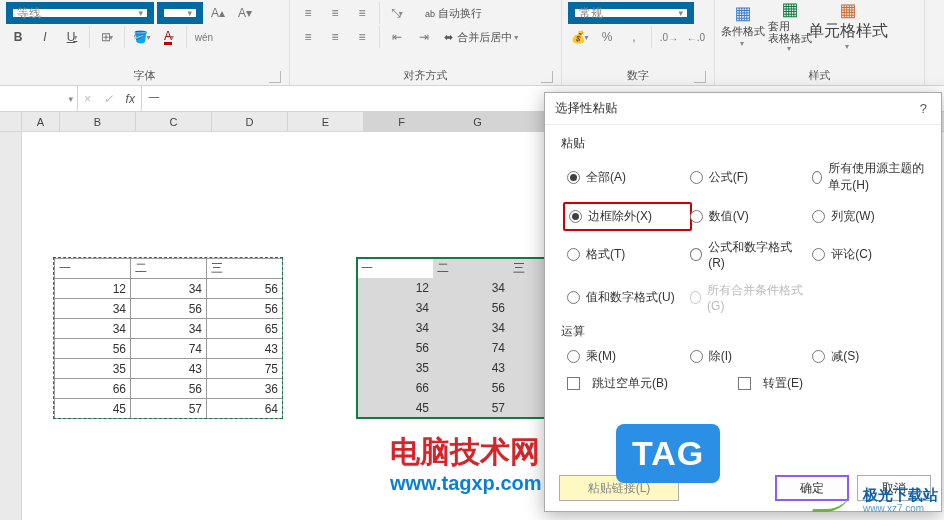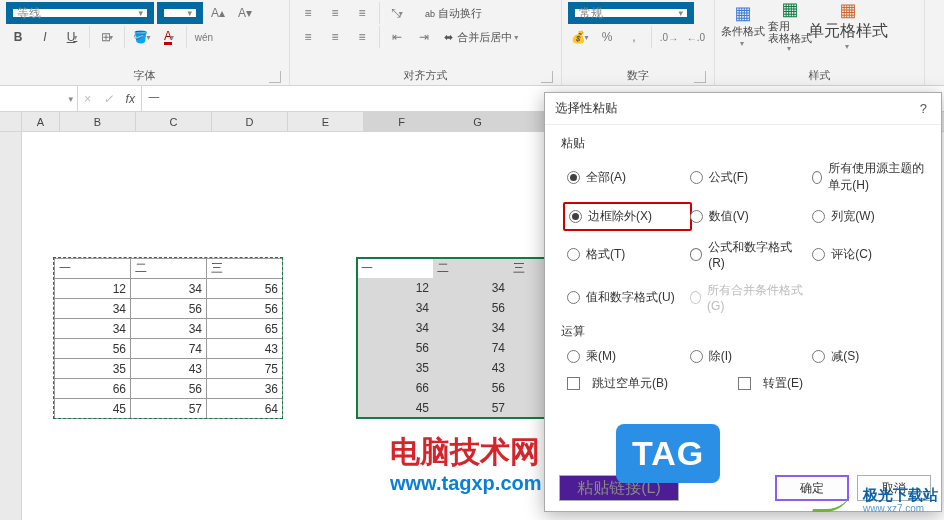--- a/index.html
+++ b/index.html
@@ -62,21 +62,21 @@
     .opt { display: flex; align-items: center; gap: 6px; font-size: 12px; color: #333; }
     .opt.disabled { color: #bbb; }
     .radio { width: 13px; height: 13px; border: 1px solid #777; border-radius: 50%; display: inline-flex; align-items: center; justify-content: center; background: #fff; }
     .opt.disabled .radio { border-color: #ccc; }
     .radio.checked::after { content: ""; width: 7px; height: 7px; background: #404040; border-radius: 50%; }
     .highlight { border: 2px solid #cc0000; padding: 4px 10px 4px 4px; border-radius: 2px; margin: -4px -10px -4px -4px; }
     .chk { width: 13px; height: 13px; border: 1px solid #777; display: inline-block; margin-right: 6px; vertical-align: middle; background: #fff; }
     .dlg-buttons { position: absolute; bottom: 10px; right: 10px; display: flex; gap: 8px; }
     .dlg-btn { min-width: 74px; height: 26px; border: 1px solid #adadad; background: #fdfdfd; font-size: 12px; display: inline-flex; align-items: center; justify-content: center; }
     .dlg-btn.primary { border: 2px solid #8b5cf6; }
-    .link-btn { position: absolute; bottom: 10px; left: 14px; height: 26px; min-width: 120px; border: 1px solid #adadad; background: #4c1d95; font-size: 16px; color: #888; display: inline-flex; align-items: center; justify-content: center; }
+    .link-btn { position: absolute; bottom: 10px; left: 14px; height: 26px; min-width: 120px; border: 1px solid #adadad; background: #fef9c3; font-size: 12px; color: #888; display: inline-flex; align-items: center; justify-content: center; }
 
     
     .wm-text { position: absolute; z-index: 90; font-weight: 700; font-family: Arial, sans-serif; }
     .wm-red { color: #d4252a; font-size: 30px; left: 390px; top: 432px; }
     .wm-blue { color: #0b7fd5; font-size: 20px; left: 390px; top: 472px; }
     .tag-badge { position: absolute; left: 616px; top: 424px; z-index: 91; background: #2b90e5; color: #fff; font-weight: 700; font-size: 34px; padding: 10px 16px; border-radius: 8px; letter-spacing: 1px; }
     .bottom-brand { position: absolute; right: 6px; bottom: 4px; z-index: 89; color: #0f62a9; font-size: 15px; display: flex; align-items: center; gap: 14px; }
     .brand-swoosh { width: 34px; height: 20px; border-bottom: 3px solid #67b931; border-radius: 0 0 24px 0; transform: skewX(-18deg); }
   </style>
 </head>

